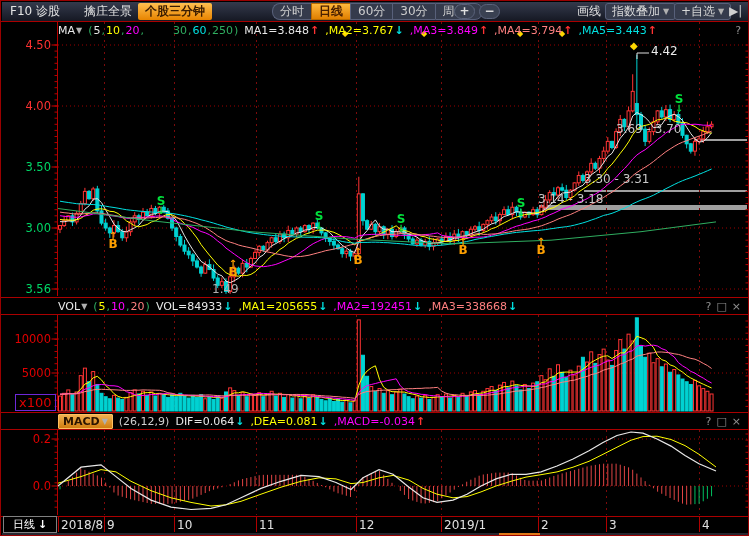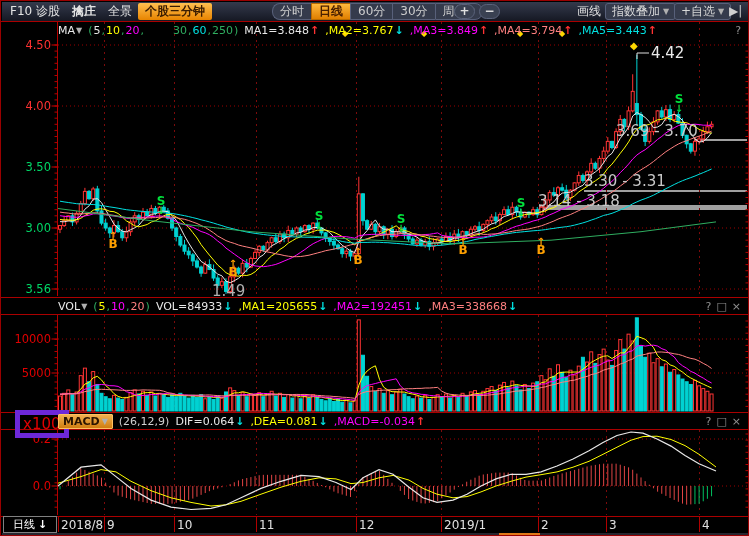--- a/index.html
+++ b/index.html
@@ -26,46 +26,46 @@
   .caret { font-size:8px; color:#b0b0b0; }
   
   .hdr { position:absolute; left:57px; height:16px; display:flex; align-items:center; gap:6px;
          font-size:11px; white-space:nowrap; z-index:4; }
   .hdr .sp { display:inline-flex; align-items:center; gap:1px; }
   .win-icons { position:absolute; right:7px; display:flex; gap:5px; color:#909090; font-size:11px; z-index:4; }
   .macd-btn { background:linear-gradient(#f0b050,#d07d10); color:#2a1400; font-weight:bold;
               padding:0 4px; border:1px solid #ffc060; border-radius:1px; display:inline-flex; gap:2px; align-items:center;}
   
   .axlab { position:absolute; width:42px; text-align:right; font-size:11.5px; z-index:3; }
-  .x100box { position:absolute; left:14px; top:409px; border:5px solid #6d28d9; color:#e00000;
-             font-size:15px; padding:0 3px; z-index:3; }
+  .x100box { position:absolute; left:14px; top:393px; border:1px solid #6d28d9; color:#e00000;
+             font-size:13px; padding:0 3px; z-index:3; }
   
   #timebar { position:absolute; left:1px; top:516px; width:747px; height:16px; font-size:12px; z-index:3;text-decoration:underline; }
   .tlab { position:absolute; top:1px; color:#e0e0e0; }
   #dayline-box { position:absolute; left:2px; top:515px; width:54px; height:17px; border:1px solid #808080;
                  color:#fff; font-size:11px; display:flex; align-items:center; justify-content:center; gap:3px; z-index:4; }
   #scrolltrack { position:absolute; left:1px; top:532px; width:747px; height:3px; background:#262630; z-index:3; }
   #scrollthumb { position:absolute; left:497px; top:0; width:41px; height:3px; background:#e07818; }
   
-  .anno { position:absolute; font-size:15px; z-index:3; white-space:nowrap; }
+  .anno { position:absolute; font-size:12px; z-index:3; white-space:nowrap; }
   .marker { position:absolute; width:14px; text-align:center; font-weight:bold; line-height:9px; z-index:3; }
   .marker .ltr { font-size:12px; display:block; }
   .marker .arw { font-size:10px; display:block; }
   svg { position:absolute; left:0; top:0; z-index:1; }
 </style>
 </head>
 <body>
 
 <div id="app">
 
   <div id="toolbar">
     <div id="tb-left">
         <div class="tb-item" style="left: 8px;">F10</div>
         <div class="tb-item" style="left: 34px;">诊股</div>
-        <div class="tb-item" style="left: 70px; font-weight: bold;">擒庄</div>
+        <div class="tb-item" style="left: 82px;">擒庄</div>
         <div class="tb-item" style="left: 106px;">全景</div>
       </div>
     <div class="tb-hot" style="left:136px">个股三分钟</div>
     <div id="period-group">
         <div class="pbtn">分时</div>
         <div class="pbtn active">日线</div>
         <div class="pbtn">60分</div>
         <div class="pbtn">30分</div>
         <div class="pbtn">周线<span class="caret">▼</span></div>
       </div>

